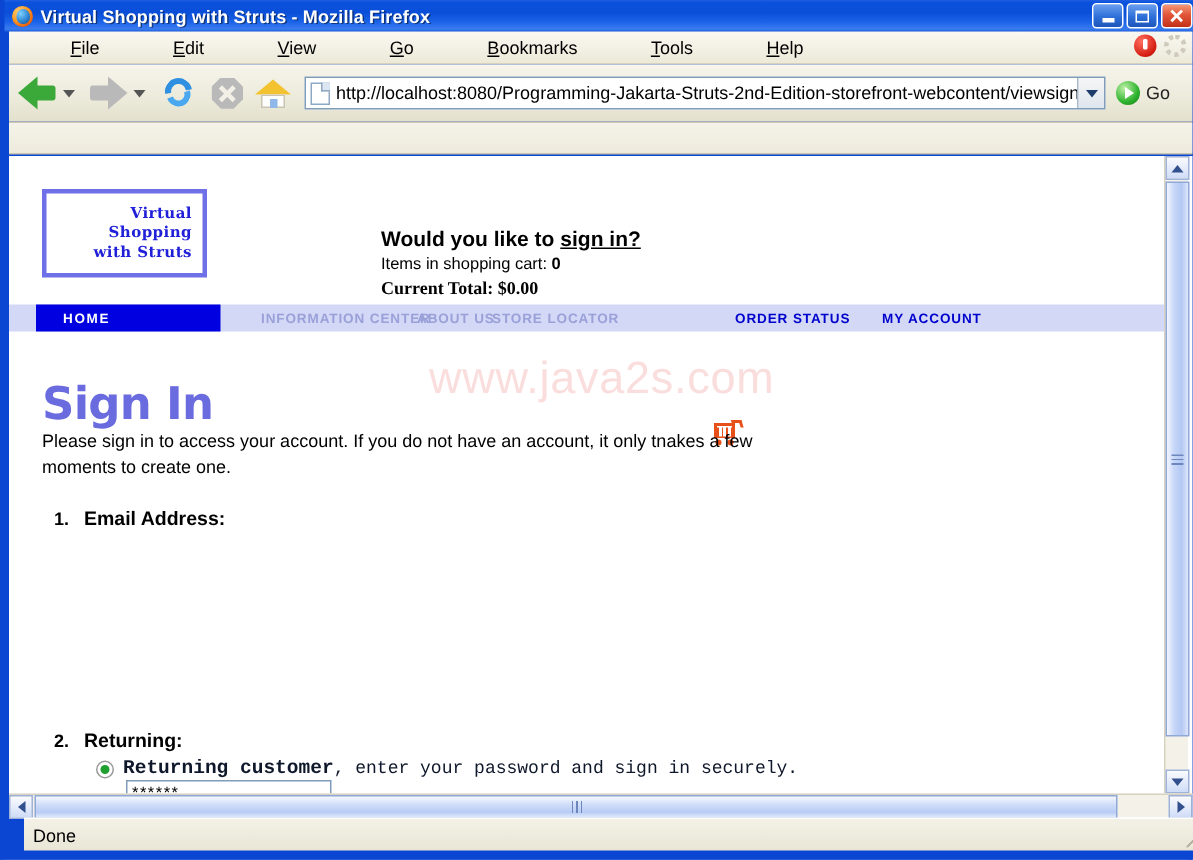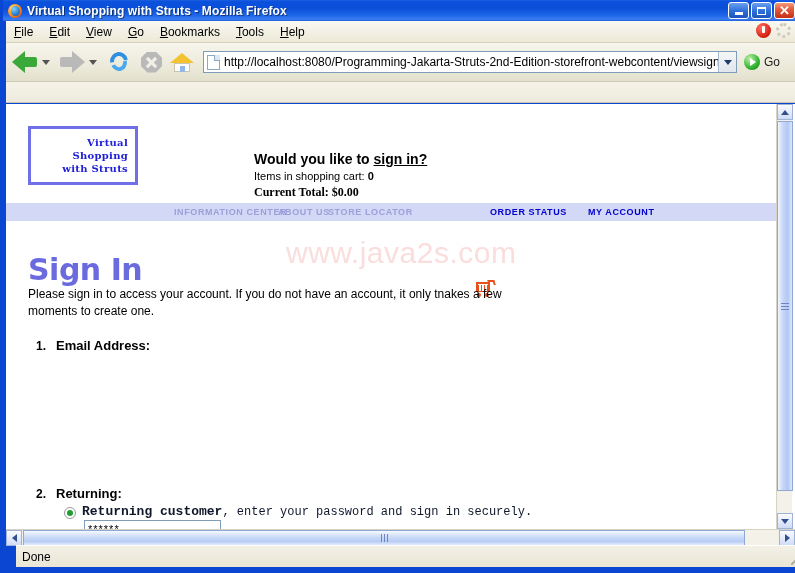--- a/index.html
+++ b/index.html
@@ -60,20 +60,21 @@
   
   #menubar{
     position:absolute;left:3px;top:21px;width:789px;height:22px;
     background:linear-gradient(to bottom,#faf9f2,#ece9d8);
     border-bottom:1px solid #d6d2bd;
     display:flex;align-items:center;box-sizing:border-box;
   }
   .menu-item{
     font-size:12px;color:#000;padding:2px 8px;cursor:default;white-space:nowrap;
     font-family:"Liberation Sans",sans-serif;
+    margin-left:33px;
   }
   .menu-item u{text-decoration:underline;}
   #menu-right{position:absolute;right:4px;top:2px;display:flex;align-items:center;gap:5px;}
   .m-shield{
     width:15px;height:15px;border-radius:50%;
     background:radial-gradient(circle at 35% 30%,#ff7060,#d41c10 70%,#9c0c04);
     position:relative;
   }
   .m-shield:after{
     content:"";position:absolute;left:6px;top:3px;width:3px;height:7px;
@@ -466,20 +467,21 @@
 
       <div id="cart-icon">
         <div class="basket"></div>
           <div class="bars"></div>
           <div class="handle"></div>
         <div class="w1"></div>
           <div class="w2"></div>
       </div>
 
       <div id="navbar">
+        <div id="nav-home">HOME</div>
         <div class="nav-link nav-pale" style="left:168px;">INFORMATION CENTER</div>
         <div class="nav-link nav-pale" style="left:272px;">ABOUT US</div>
         <div class="nav-link nav-pale" style="left:322px;">STORE LOCATOR</div>
         <div class="nav-link nav-strong" style="left:484px;">ORDER STATUS</div>
         <div class="nav-link nav-strong" style="left:562px;padding-left:20px;">MY ACCOUNT</div>
       </div>
 
       <h1 id="signin-title">Sign In</h1>
       <div id="watermark">www.java2s.com</div>
       <div id="intro">Please sign in to access your account. If you do not have an account, it only tnakes a few moments to create one.</div>

